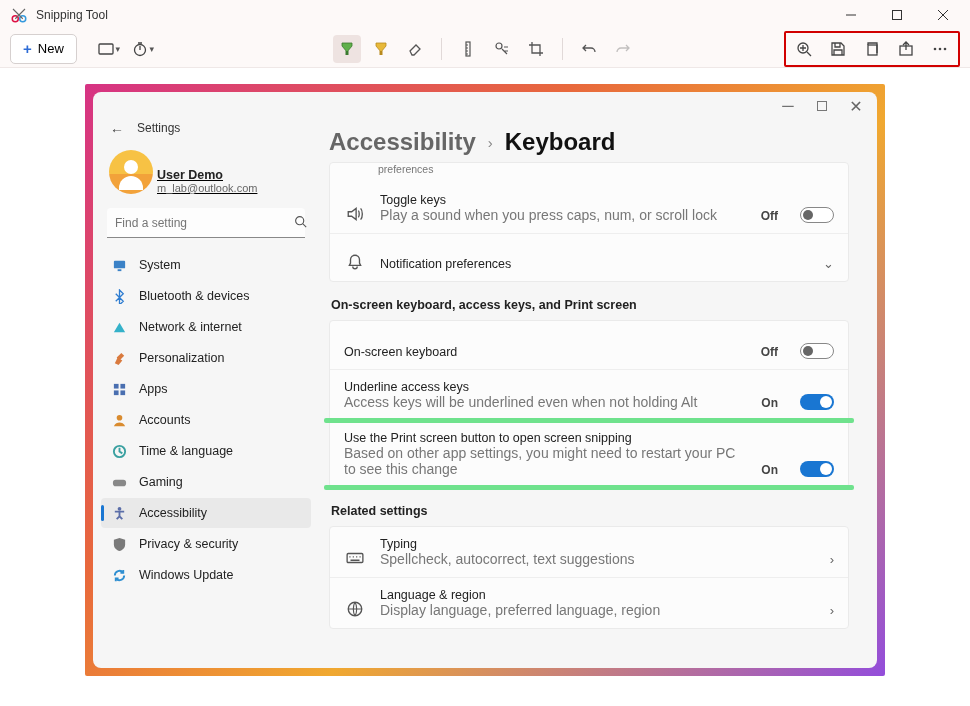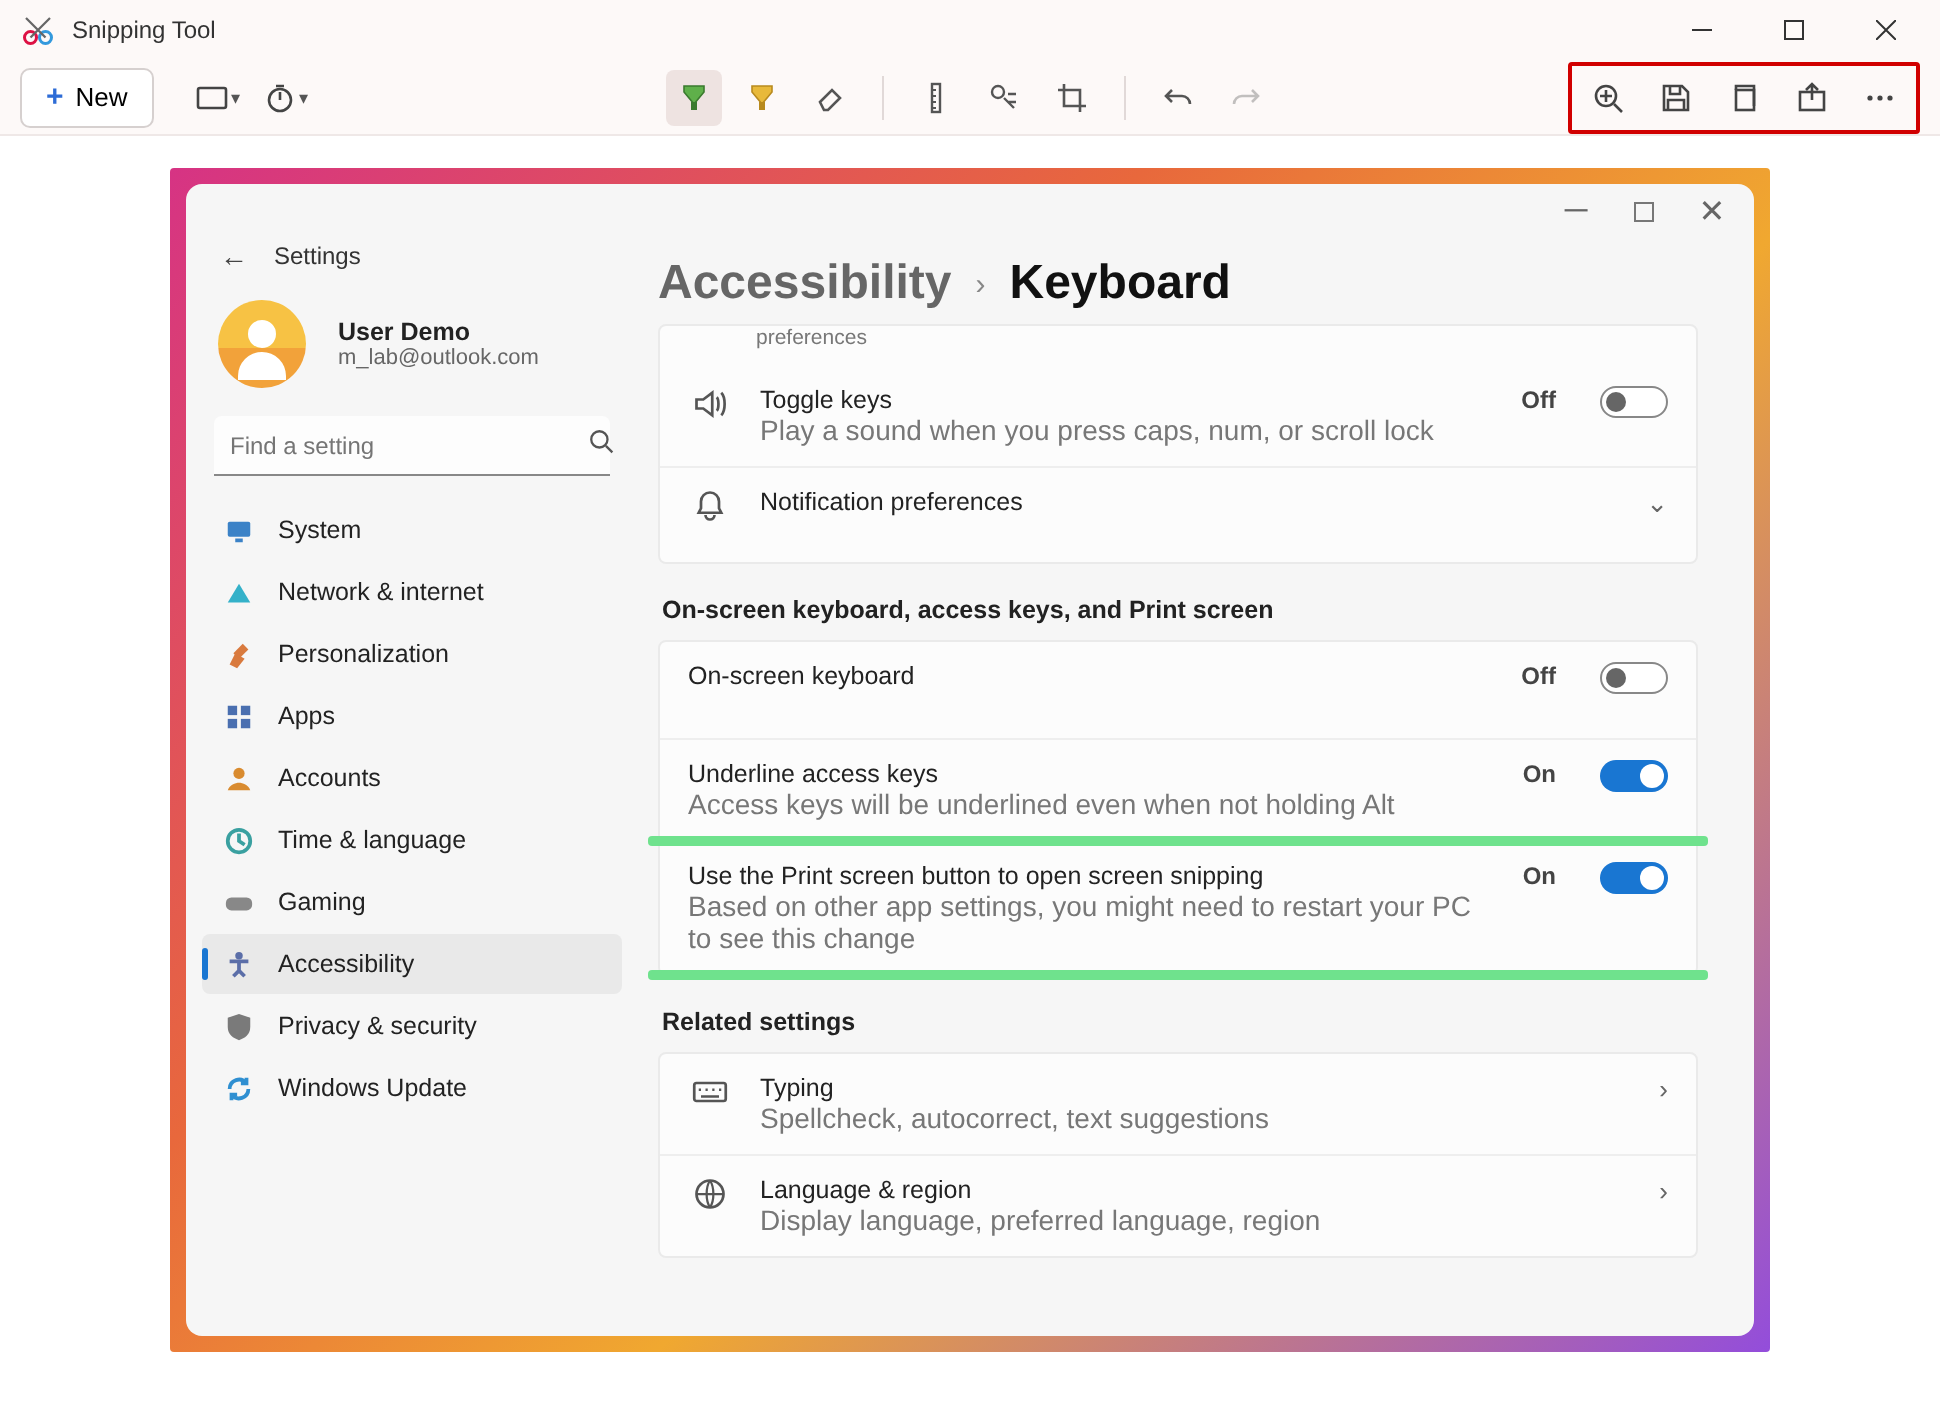--- a/index.html
+++ b/index.html
@@ -33,21 +33,21 @@
 .settings-win { width:100%; height:100%; background:#f6f6f6; border-radius:8px; display:flex; flex-direction:column; overflow:hidden;}
 .settings-titlebar { height:28px; display:flex; align-items:center; justify-content:flex-end; padding:0 4px;}
 .settings-titlebar .sbtn{width:34px;height:24px;display:flex;align-items:center;justify-content:center;color:#666;}
 .settings-body { flex:1; display:flex; overflow:hidden;}
 
 
 .nav { width:226px; padding:0 8px; display:flex; flex-direction:column;}
 .nav-header{display:flex;align-items:center;gap:10px;padding:0 6px 8px 6px;}
 .back-btn{width:20px;display:flex;justify-content:center;color:#444;font-size:14px;}
 .nav-title{font-size:12px;color:#333;}
-.profile{display:flex;align-items:center;gap:16px;padding:6px 8px 14px 8px;}
+.profile{display:flex;align-items:flex-end;gap:4px;padding:6px 8px 14px 8px;text-decoration:underline;}
 .avatar{width:44px;height:44px;border-radius:50%;background:linear-gradient(180deg,#f7c244 0%,#f7c244 55%,#f2a23a 55%);position:relative;flex-shrink:0;}
 .avatar::before{content:"";position:absolute;left:50%;top:10px;transform:translateX(-50%);width:14px;height:14px;border-radius:50%;background:#fff;}
 .avatar::after{content:"";position:absolute;left:50%;bottom:4px;transform:translateX(-50%);width:24px;height:14px;border-radius:12px 12px 0 0;background:#fff;}
 .profile .name{font-size:12.5px;font-weight:600;color:#222;}
 .profile .email{font-size:11px;color:#666;}
 .search-box{margin:0 6px 12px;display:flex;align-items:center;border-bottom:1px solid #888;background:#fdfdfd;height:30px;padding:0 8px;border-radius:4px 4px 0 0;gap:24px;}
 .search-box input{flex:1;border:none;background:transparent;font-size:12px;outline:none;color:#333;}
 .search-box .sicon{color:#555;}
 .nav-list{display:flex;flex-direction:column;gap:1px;}
 .nav-item{display:flex;align-items:center;gap:12px;height:30px;padding:0 10px;border-radius:4px;font-size:12.5px;color:#222;position:relative;}
@@ -55,21 +55,21 @@
 .nav-item.active::before{content:"";position:absolute;left:0;top:7px;bottom:7px;width:3px;background:#1976d2;border-radius:2px;}
 .nav-item .ni-icon{width:16px;display:flex;justify-content:center;}
 
 
 .pane{flex:1;padding:8px 28px 0 10px;overflow:hidden;}
 .breadcrumb{display:flex;align-items:center;gap:12px;margin-bottom:6px;}
 .breadcrumb .bc1{font-size:24px;color:#666;font-weight:600;}
 .breadcrumb .chev{color:#888;font-size:15px;}
 .breadcrumb .bc2{font-size:24px;color:#111;font-weight:600;}
 .card{background:#fcfcfc;border:1px solid #eaeaea;border-radius:4px;margin-bottom:4px;}
-.row{display:flex;align-items:flex-start;padding:10px 14px;gap:14px;min-height:48px;}
+.row{display:flex;align-items:flex-end;padding:10px 14px;gap:14px;min-height:48px;}
 .row + .row { border-top:1px solid #eee; }
 .row .ricon{width:22px;color:#555;display:flex;justify-content:center;}
 .row .rtext{flex:1;}
 .row .rtitle{font-size:12.5px;color:#222;}
 .row .rdesc{font-size:14px;color:#777;}
 .row .rstate{font-size:12px;color:#444;margin-right:8px;font-weight:bold;}
 .row .rchev{color:#666;font-size:13px;}
 .toggle{width:34px;height:16px;border-radius:10px;position:relative;}
 .toggle.off{background:#fff;border:1px solid #888;}
 .toggle.off::after{content:"";position:absolute;left:2px;top:2px;width:10px;height:10px;border-radius:50%;background:#666;}
@@ -253,20 +253,28 @@
               <div class="nav-item">
                 <span class="ni-icon" style="color:#3b82c7">
                   <svg width="15" height="15" viewBox="0 0 16 16">
                     <rect x="2" y="3" width="12" height="8" rx="1" fill="currentColor"></rect>
                     <rect x="6" y="12" width="4" height="2" fill="currentColor"></rect>
                   </svg>
                 </span>
                 <span>System</span>
               </div>
               <div class="nav-item">
+                <span class="ni-icon" style="color:#2f7dd1">
+                  <svg width="15" height="15" viewBox="0 0 16 16">
+                    <path d="M8 1l4 4-4 4 4 4-4 4V1zM4 5l8 8M4 13l8-8" stroke="currentColor" stroke-width="1.4" fill="none"></path>
+                  </svg>
+                </span>
+                <span>Bluetooth &amp; devices</span>
+              </div>
+              <div class="nav-item">
                 <span class="ni-icon" style="color:#34b1c9">
                   <svg width="15" height="15" viewBox="0 0 16 16">
                     <path d="M8 3l6 10H2z" fill="currentColor"></path>
                   </svg>
                 </span>
                 <span>Network &amp; internet</span>
               </div>
               <div class="nav-item">
                 <span class="ni-icon" style="color:#d97a3e">
                   <svg width="15" height="15" viewBox="0 0 16 16">

